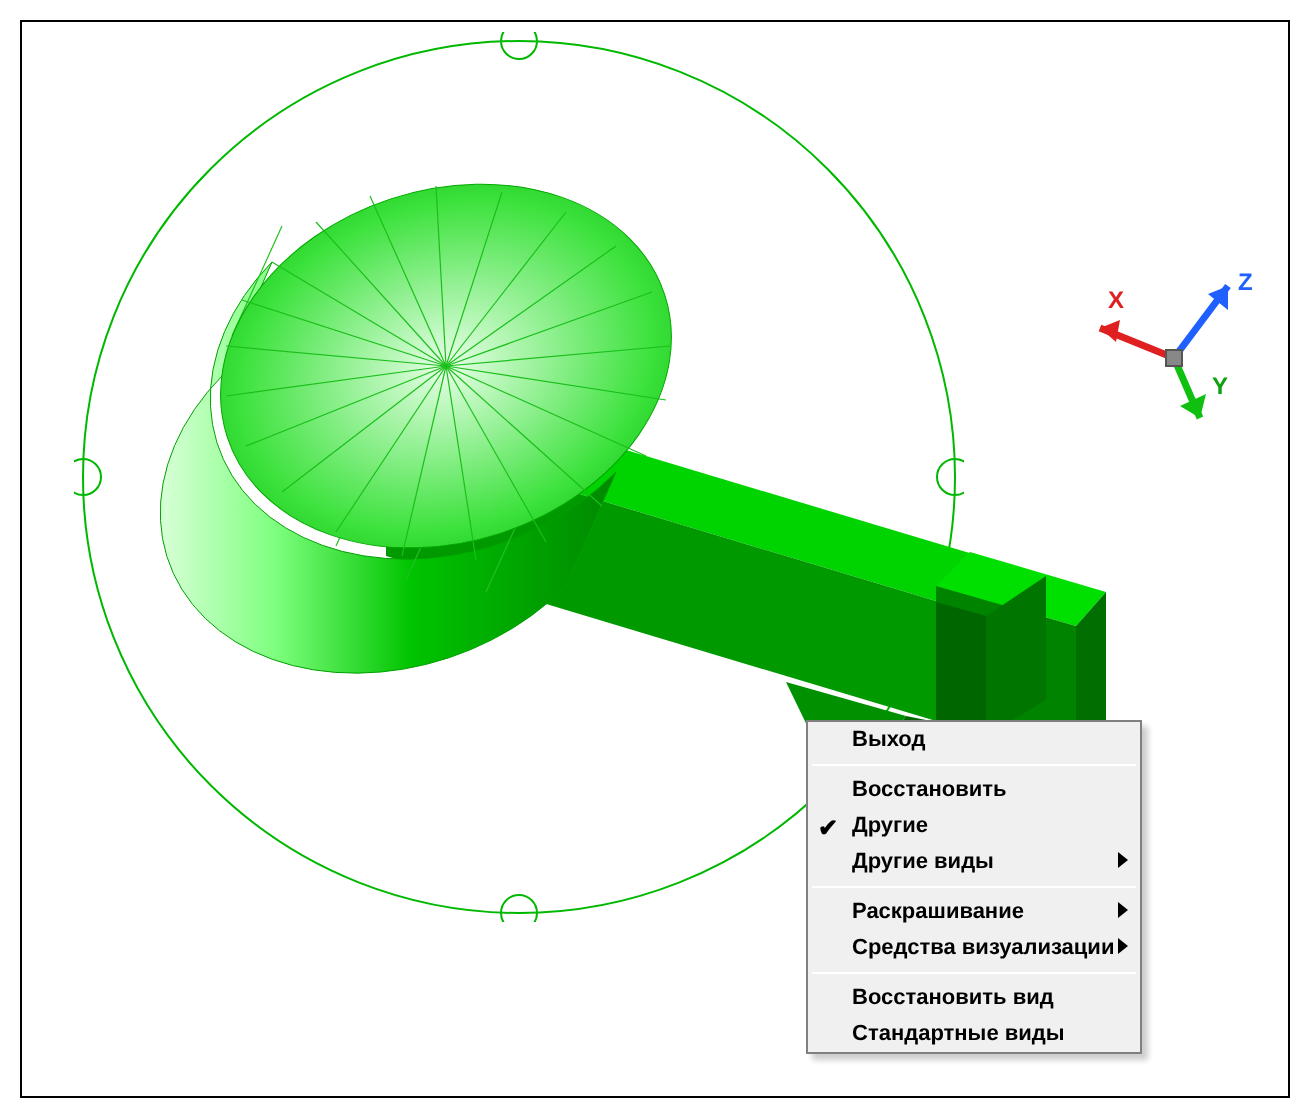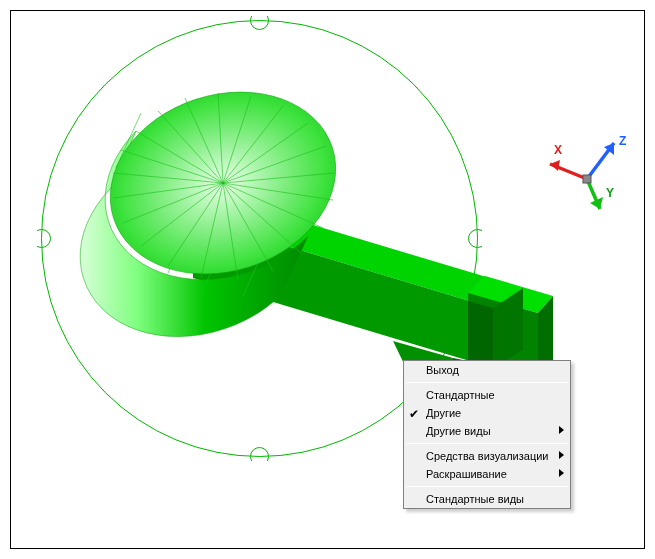--- a/index.html
+++ b/index.html
@@ -13,21 +13,21 @@
     .orbit-circle circle.handle { fill: none; stroke: #00b800; stroke-width: 1; }
 
     
     .model { position: absolute; left: 62px; top: 47px; width: 480px; height: 360px; }
 
     
     .gizmo { position: absolute; right: 12px; top: 118px; width: 90px; height: 90px; }
 
     
     .context-menu { position: absolute; left: 392px; top: 349px; width: 168px; background: #f0f0f0; border: 1px solid #808080; box-shadow: 3px 3px 3px rgba(0,0,0,0.2); }
-    .menu-item { height: 18px; line-height: 18px; padding-left: 22px; padding-right: 16px; position: relative; cursor: default; white-space: nowrap; color: #000; }
+    .menu-item { height: 18px; line-height: 18px; padding-left: 22px; padding-right: 16px; position: relative; cursor: default; white-space: nowrap; color: #000; font-weight: bold; }
     .menu-sep { height: 1px; background: #a0a0a0; margin: 3px 2px; border-bottom: 1px solid #fff; }
     .submenu-arrow { position: absolute; right: 6px; top: 4px; width: 0; height: 0; border-top: 4px solid transparent; border-bottom: 4px solid transparent; border-left: 5px solid #000; }
     .check { position: absolute; left: 5px; top: 1px; font-size: 12px; }
   </style>
 </head>
 <body>
 
 <div class="outer-frame">
   <div class="viewport">
 
@@ -131,40 +131,43 @@
 
       <rect x="41" y="46" width="8" height="8" fill="#888" stroke="#555"></rect>
     </svg>
 
     <div class="context-menu">
       <div class="menu-item">
         <span>Выход</span>
       </div>
       <div class="menu-sep"></div>
       <div class="menu-item">
-        <span>Стандартные</span>
+        <span>Восстановить</span>
       </div>
       <div class="menu-item">
         <span class="check">✔</span>
         <span>Другие</span>
       </div>
       <div class="menu-item">
         <span>Другие виды</span>
         <span class="submenu-arrow"></span>
       </div>
       <div class="menu-sep"></div>
       <div class="menu-item">
+        <span>Раскрашивание</span>
+        <span class="submenu-arrow"></span>
+      </div>
+      <div class="menu-item">
         <span>Средства визуализации</span>
         <span class="submenu-arrow"></span>
       </div>
+      <div class="menu-sep"></div>
       <div class="menu-item">
-        <span>Раскрашивание</span>
-        <span class="submenu-arrow"></span>
+        <span>Восстановить вид</span>
       </div>
-      <div class="menu-sep"></div>
       <div class="menu-item">
         <span>Стандартные виды</span>
         
       </div>
     </div>
 
   </div>
 </div>
 
 </body></html>

